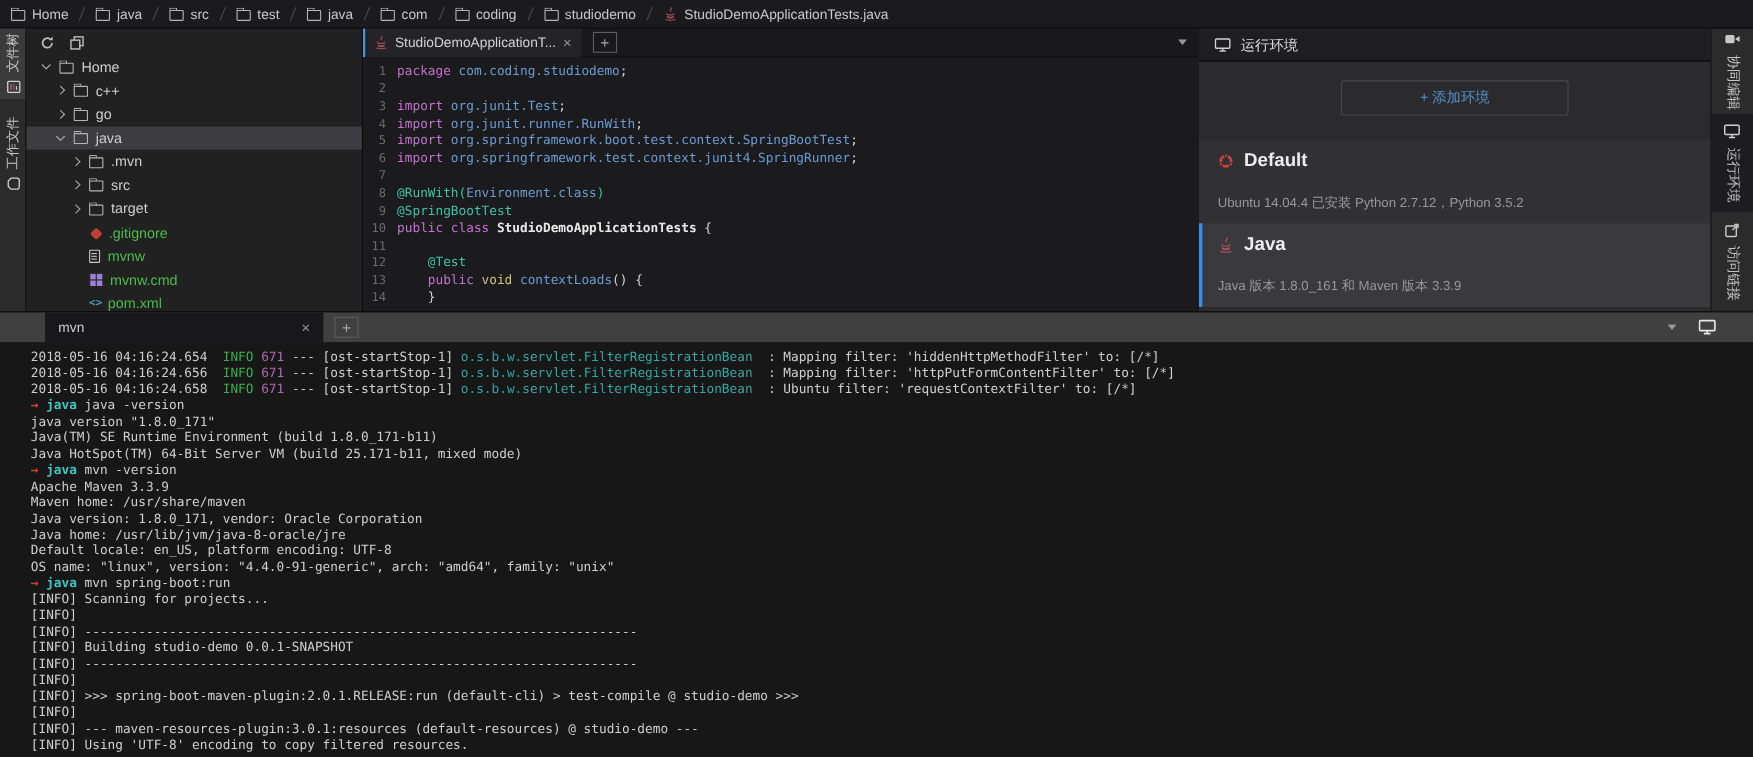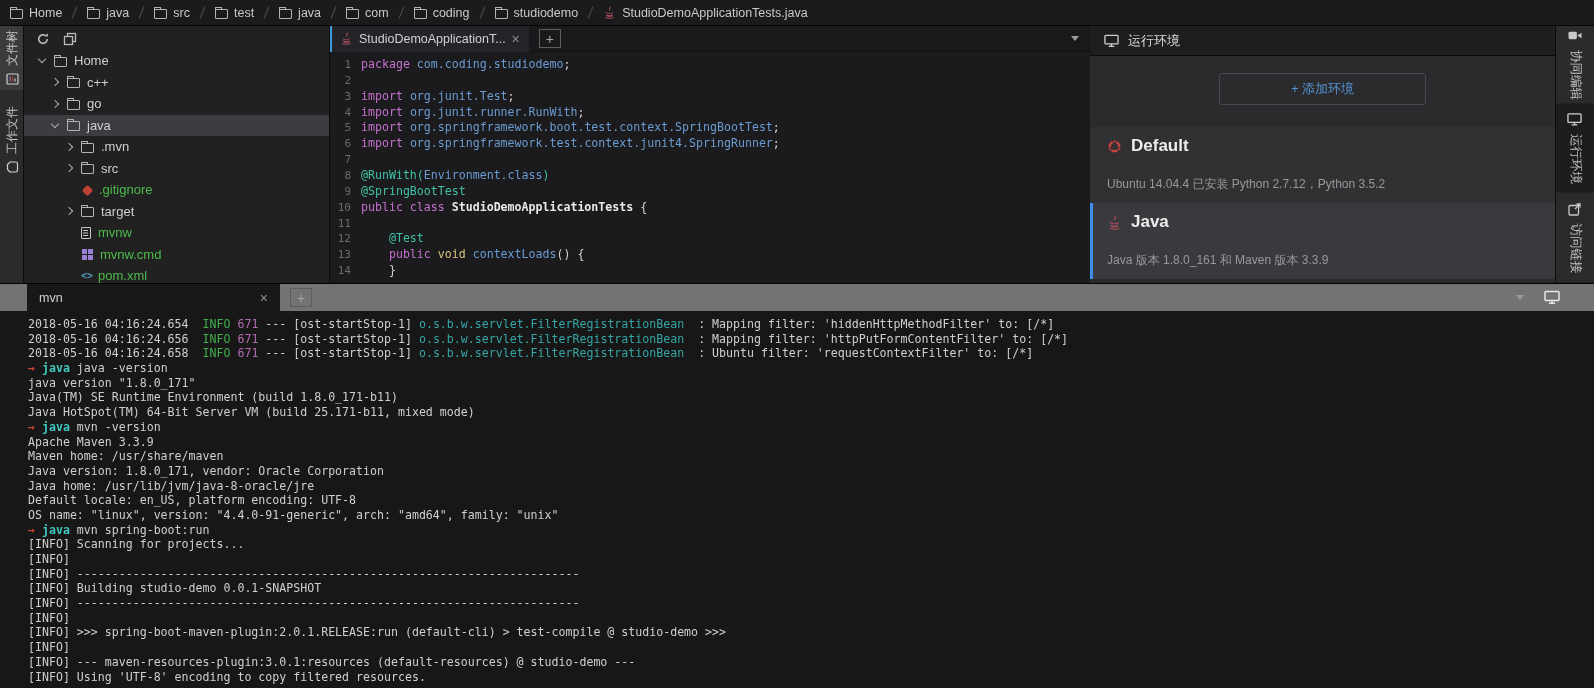--- a/index.html
+++ b/index.html
@@ -115,21 +115,21 @@
   .rtab.active{background:#1d1d1f}
   .rtab .inner{position:absolute;left:50%;top:50%;transform:translate(-50%,-50%) rotate(90deg);
     display:flex;align-items:center;gap:7px;white-space:nowrap;color:#c4c4c4;font-size:12.5px}
   .rtab .si{display:none;transform:rotate(-90deg)}
   .rtab.ic-collab .i-collab{display:inline-flex}
   .rtab.ic-monitor .i-monitor{display:inline-flex}
   .rtab.ic-link .i-link{display:inline-flex}
 
   
   .bottom{height:405px;background:#171717;border-top:1px solid #000;display:flex;flex-direction:column}
-  .termbar{height:27px;background:#737373;display:flex;align-items:center;padding-left:27px;flex:none}
+  .termbar{height:27px;background:#404040;display:flex;align-items:center;padding-left:41px;flex:none}
   .termtab{width:253px;height:100%;background:#18181a;display:flex;align-items:center;
     padding:0 12px;cursor:pointer}
   .termtab .title{font-size:12.5px;color:#cfcfcf}
   .term-right{margin-left:auto;display:flex;align-items:center;gap:20px;margin-right:34px}
   .term{flex:1;padding:6px 0 0 28px;font-family:"DejaVu Sans Mono",monospace;font-size:11.6px;
     overflow:hidden}
   .tline{white-space:pre;line-height:14.7px;height:14.7px}
   .tline .seg-pl{color:#cfcfcf}.tline .seg-gr{color:#3fae4c}.tline .seg-mg{color:#b06ab0}
   .tline .seg-cy{color:#35a5a5}.tline .seg-rd{color:#cc4532;font-weight:bold}
   .tline .seg-cyb{color:#40c8c0;font-weight:bold}
@@ -265,32 +265,32 @@
         <span class="ti i-folder"></span>
 
         <span class="tlabel">.mvn</span>
       </div>
       <div class="trow lvl2 ic-folder ch-right">
         <span class="chev"></span>
         <span class="ti i-folder"></span>
 
         <span class="tlabel">src</span>
       </div>
+      <div class="trow lvl2 ic-folder ch-right">
+        <span class="chev"></span>
+        <span class="ti i-folder"></span>
+
+        <span class="tlabel">target</span>
+      </div>
       <div class="trow lvl2 green ic-git ch-none">
         <span class="chev"></span>
 
         <span class="ti i-git"></span>
 
         <span class="tlabel">.gitignore</span>
-      </div>
-      <div class="trow lvl2 ic-folder ch-right">
-        <span class="chev"></span>
-        <span class="ti i-folder"></span>
-
-        <span class="tlabel">target</span>
       </div>
       <div class="trow lvl2 green ic-file ch-none">
         <span class="chev"></span>
 
         <span class="ti i-file"></span>
 
         <span class="tlabel">mvnw</span>
       </div>
       <div class="trow lvl2 green ic-windows ch-none">
         <span class="chev"></span>

